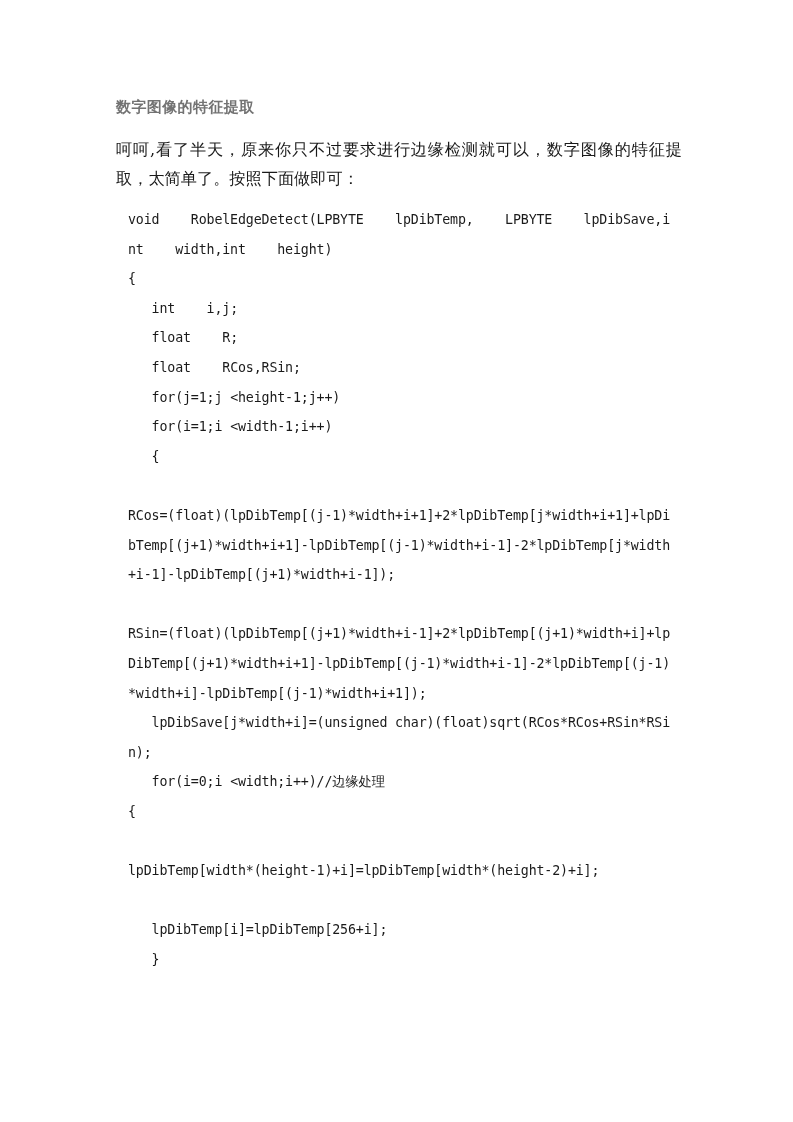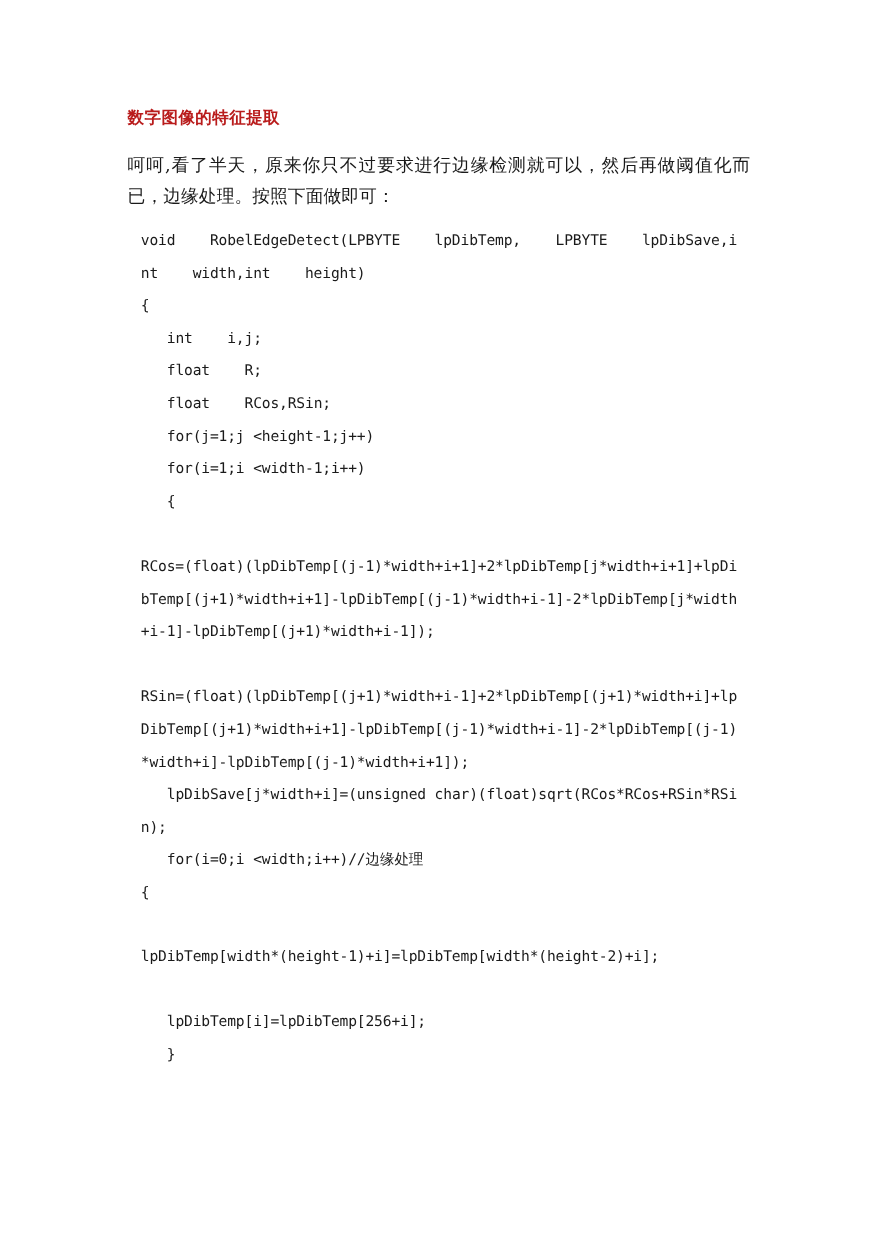--- a/index.html
+++ b/index.html
@@ -29,21 +29,21 @@
     top: 97px;
     width: 570px;
   }
   .doc-title {
     font-family: "DejaVu Sans", "Liberation Sans", sans-serif;
     font-weight: bold;
     font-size: 15px;
     line-height: 20px;
     letter-spacing: 0.4px;
     margin: 0 0 18px 0;
-    color: #b91c1c;
+    color: #737373;
   }
   .intro {
     font-family: "DejaVu Serif", "Liberation Serif", serif;
     font-size: 16.2px;
     line-height: 29px;
     margin: 0 0 3px 0;
     color: #1a1a1a;
     text-align: justify;
     text-justify: inter-character;
     width: 566px;
@@ -68,18 +68,18 @@
   }
 </style>
 </head>
 <body>
 
 <div class="page">
   <div class="content">
 
     <h1 class="doc-title">数字图像的特征提取</h1>
 
-    <p class="intro">呵呵,看了半天，原来你只不过要求进行边缘检测就可以，然后再做阈值化而已，边缘处理。按照下面做即可：</p>
+    <p class="intro">呵呵,看了半天，原来你只不过要求进行边缘检测就可以，数字图像的特征提取，太简单了。按照下面做即可：</p>
 
     <div class="code-block"><div class="code-line">void    RobelEdgeDetect(LPBYTE    lpDibTemp,    LPBYTE    lpDibSave,int    width,int    height)</div><div class="code-line">{</div><div class="code-line">   int    i,j;</div><div class="code-line">   float    R;</div><div class="code-line">   float    RCos,RSin;</div><div class="code-line">   for(j=1;j &lt;height-1;j++)</div><div class="code-line">   for(i=1;i &lt;width-1;i++)</div><div class="code-line">   {</div><div class="code-line blank">&nbsp;</div><div class="code-line">RCos=(float)(lpDibTemp[(j-1)*width+i+1]+2*lpDibTemp[j*width+i+1]+lpDibTemp[(j+1)*width+i+1]-lpDibTemp[(j-1)*width+i-1]-2*lpDibTemp[j*width+i-1]-lpDibTemp[(j+1)*width+i-1]);</div><div class="code-line blank">&nbsp;</div><div class="code-line">RSin=(float)(lpDibTemp[(j+1)*width+i-1]+2*lpDibTemp[(j+1)*width+i]+lpDibTemp[(j+1)*width+i+1]-lpDibTemp[(j-1)*width+i-1]-2*lpDibTemp[(j-1)*width+i]-lpDibTemp[(j-1)*width+i+1]);</div><div class="code-line">   lpDibSave[j*width+i]=(unsigned char)(float)sqrt(RCos*RCos+RSin*RSin);</div><div class="code-line">   for(i=0;i &lt;width;i++)//边缘处理</div><div class="code-line">{</div><div class="code-line blank">&nbsp;</div><div class="code-line">lpDibTemp[width*(height-1)+i]=lpDibTemp[width*(height-2)+i];</div><div class="code-line blank">&nbsp;</div><div class="code-line">   lpDibTemp[i]=lpDibTemp[256+i];</div><div class="code-line">   }</div></div>
 
   </div>
 </div>
 
 </body></html>

